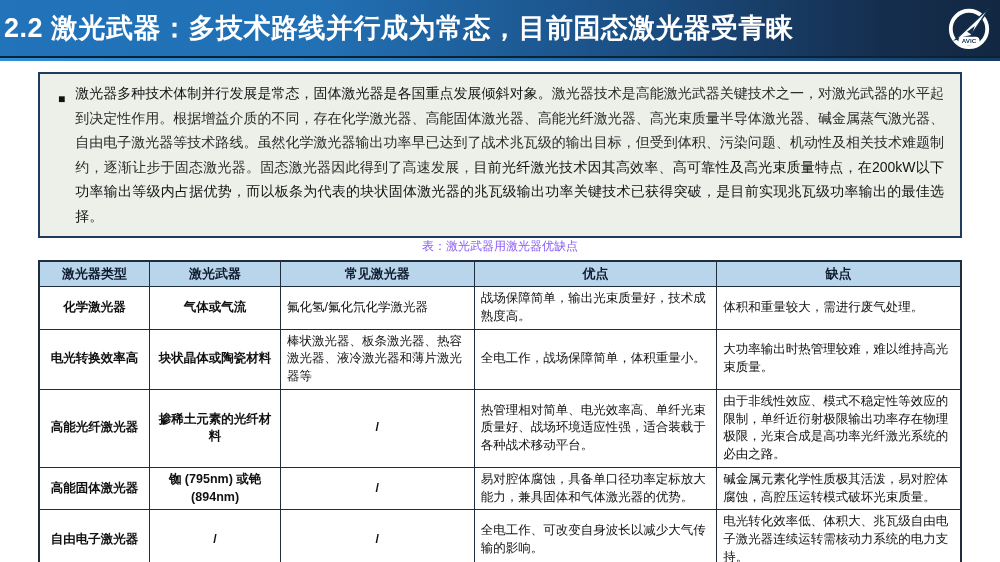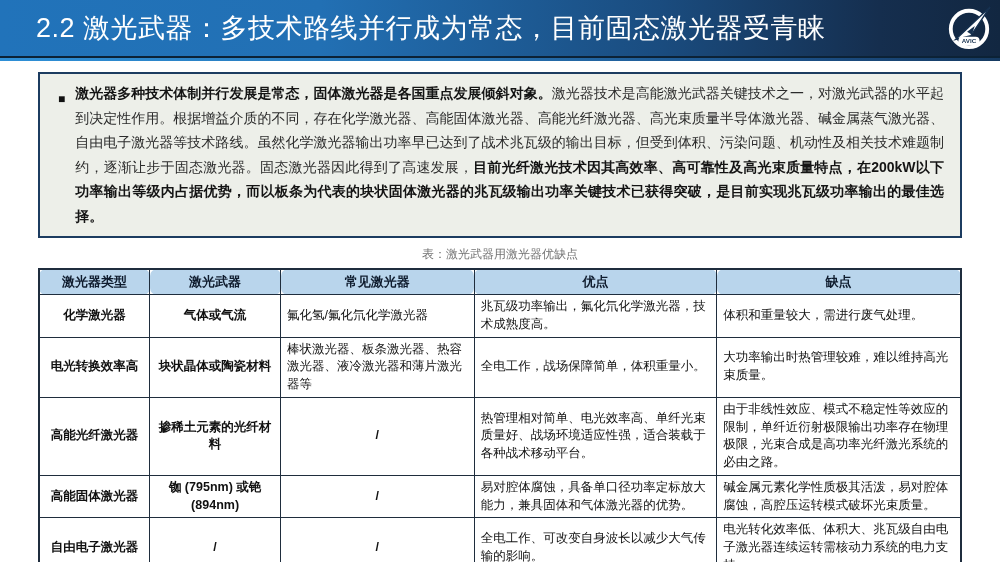--- a/index.html
+++ b/index.html
@@ -3,42 +3,42 @@
 <meta charset="utf-8">
 <style>
   * { box-sizing: border-box; margin: 0; padding: 0; }
   html,body { width:1000px; height:562px; background:#ffffff; overflow:hidden;
     font-family:"Liberation Sans","DejaVu Sans",sans-serif; }
 
   
   .titlebar{ position:relative; height:56px; width:100%;
     background:linear-gradient(90deg,#2173ba 0%,#2270b4 32%,#1a4c7f 66%,#152e4e 88%,#122741 100%);
     display:flex; align-items:center; }
-  .titlebar h1{ color:#ffffff; font-size:27px; font-weight:normal; padding-left:36px;
+  .titlebar h1{ color:#ffffff; font-size:27px; font-weight:bold; padding-left:4px;
     letter-spacing:0.5px; white-space:nowrap; }
   .title-sep-dark{ height:2px; background:#0c2236; }
   .title-sep-blue{ height:3px;
     background:linear-gradient(90deg,#2e8fd6 0%,#2673b4 45%,#1b4f86 80%,#163a61 100%); }
   .logo{ position:absolute; right:8px; top:5px; width:46px; height:46px; }
 
   
   .summary{ margin:11px 38px 0 38px; border:2px solid #1c3c60; background:#edefe9;
     padding:7px 16px 7px 14px; display:flex; }
   .bullet{ font-size:12px; color:#111; padding:6px 10px 0 4px; line-height:24.5px; }
   .summary-text{ font-size:14px; line-height:24.6px; color:#2b2b2b; text-align:justify; }
-  .b{ font-weight:bold; color:#141414; }
+  .b{ font-weight:normal; color:#141414; }
 
   
-  .caption{ text-align:center; color:#737373; font-size:12px; margin:8px 0 5px 0; }
+  .caption{ text-align:center; color:#8b5cf6; font-size:12px; margin:0 0 5px 0; }
   table{ width:924px; margin:0 38px; border-collapse:collapse; table-layout:fixed;
     border:2px solid #1f2d3d; }
   th,td{ border:1px solid #1f2d3d; font-size:12.5px; line-height:1.42;
     padding:3px 6px; color:#111; vertical-align:middle; }
   th{ background:#b9d5ec; color:#0f1c2e; font-weight:bold; font-size:13px;
-    padding:3px 18px; text-align:center;border-radius:7px; }
+    padding:3px 18px; text-align:center; }
   td.c{ text-align:center;font-weight:bold; }
   td.l{ text-align:left; }
 </style>
 </head>
 <body>
 
 <div class="titlebar">
   <h1>2.2 激光武器：多技术路线并行成为常态，目前固态激光器受青睐</h1>
   <svg class="logo" viewBox="0 0 48 48">
     <circle cx="24" cy="25" r="19" fill="none" stroke="#ffffff" stroke-width="4"></circle>
@@ -73,21 +73,21 @@
       <th>常见激光器</th>
       <th>优点</th>
       <th>缺点</th>
     </tr>
   </thead>
   <tbody>
     <tr>
       <td class="c">化学激光器</td>
       <td class="c">气体或气流</td>
       <td class="l">氟化氢/氟化氘化学激光器</td>
-      <td class="l">兆瓦级功率输出，氟化氘化学激光器，技术成熟度高。</td>
+      <td class="l">战场保障简单，输出光束质量好，技术成熟度高。</td>
       <td class="l">体积和重量较大，需进行废气处理。</td>
     </tr>
     <tr>
       <td class="c">电光转换效率高</td>
       <td class="c">块状晶体或陶瓷材料</td>
       <td class="l">棒状激光器、板条激光器、热容激光器、液冷激光器和薄片激光器等</td>
       <td class="l">全电工作，战场保障简单，体积重量小。</td>
       <td class="l">大功率输出时热管理较难，难以维持高光束质量。</td>
     </tr>
     <tr>

